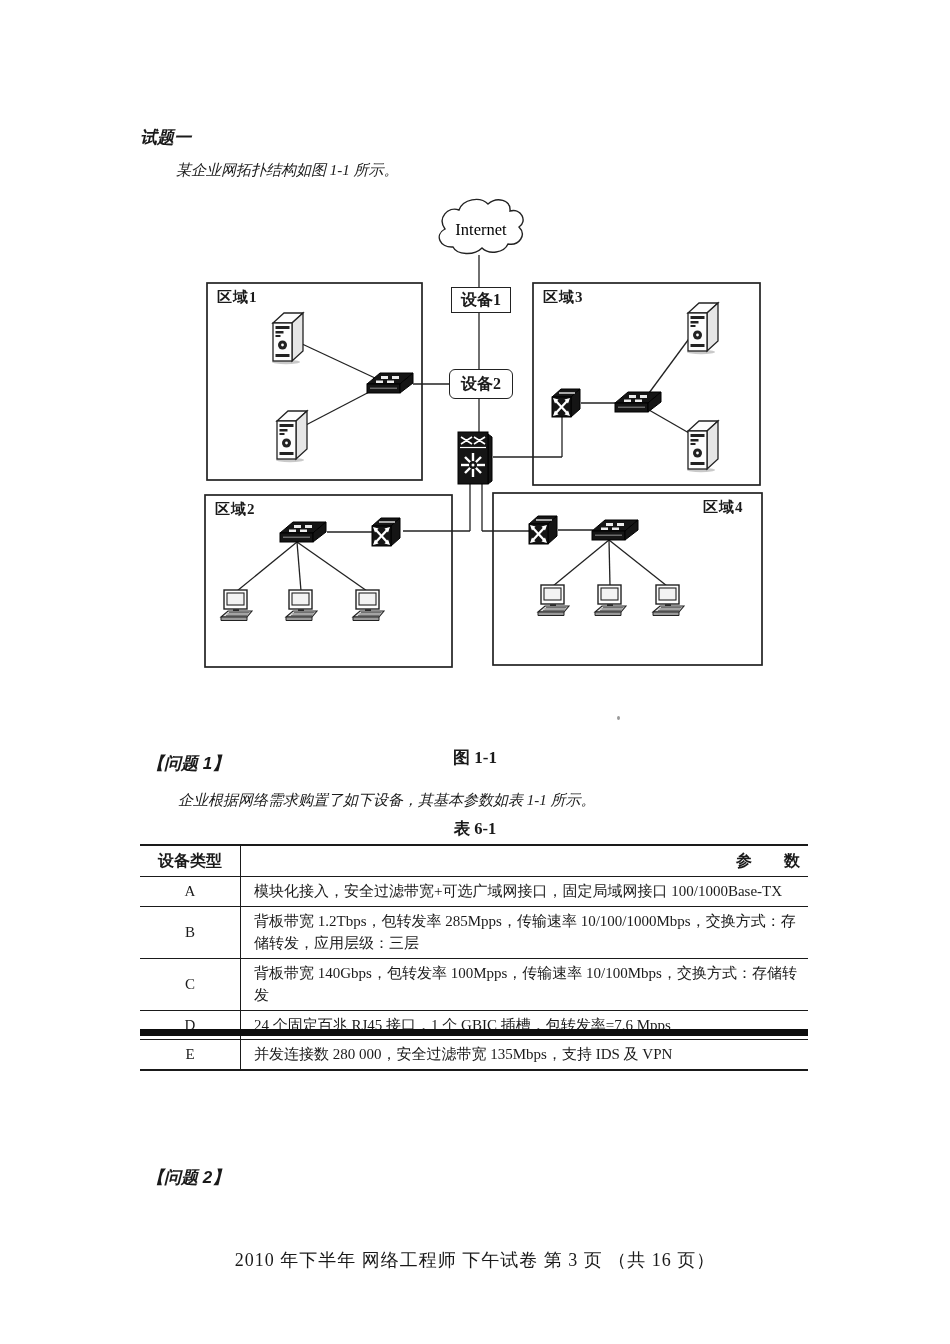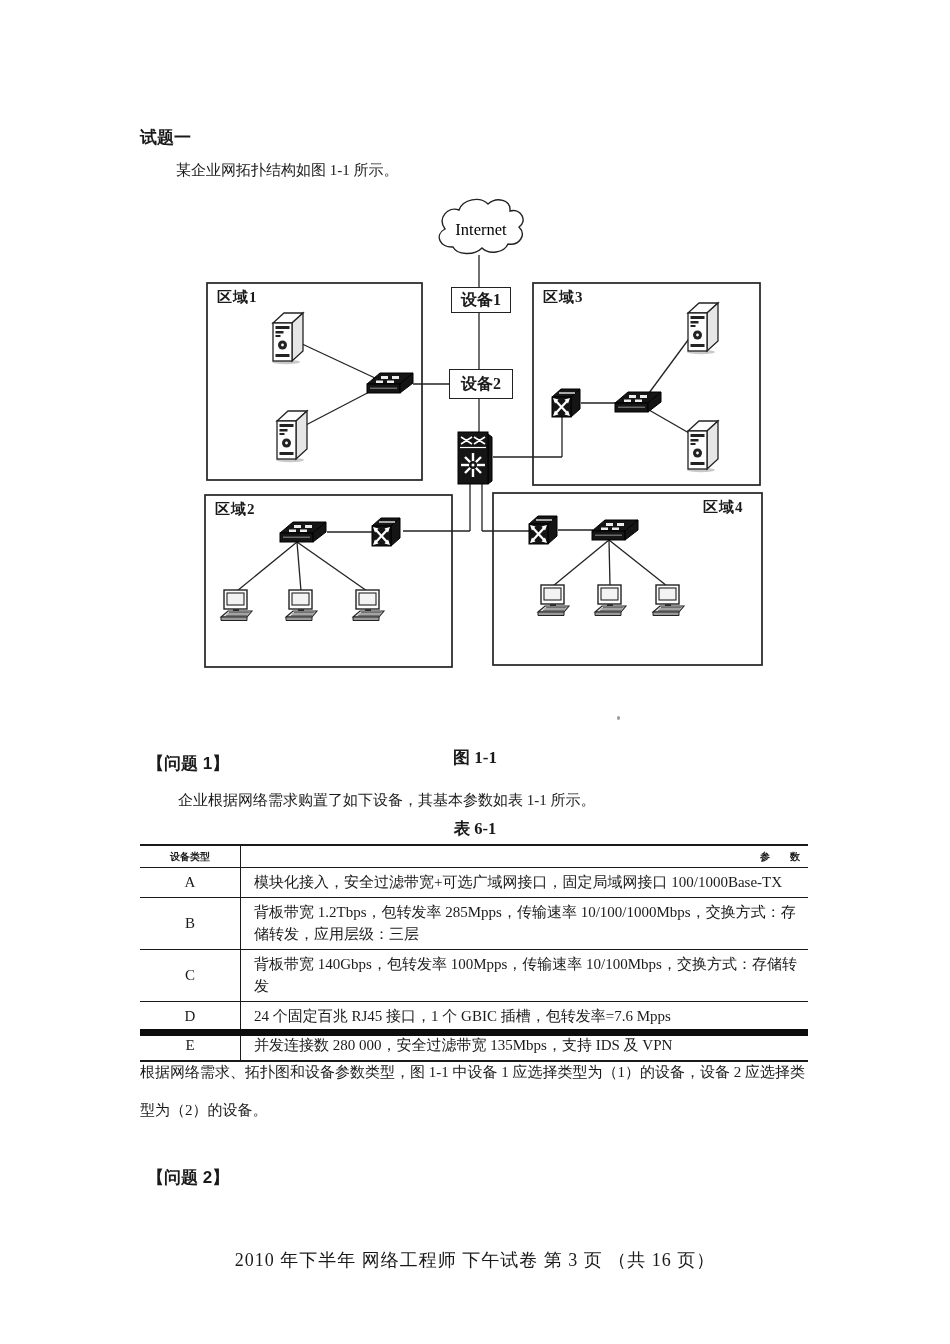--- a/index.html
+++ b/index.html
@@ -1,40 +1,40 @@
 <!DOCTYPE html>
 <html lang="zh"><head>
 <meta charset="utf-8">
 <style>
   html,body{margin:0;padding:0;background:#e9e9e9;}
   .page{
     position:relative;width:950px;height:1344px;margin:0 auto;background:#ffffff;
     font-family:"Liberation Serif","DejaVu Serif",serif;color:#1a1a1a;overflow:hidden;
   }
-  .abs{position:absolute;}
+  .abs{position:absolute;font-style:italic;}
   .heading{font-family:"Liberation Sans","DejaVu Sans",sans-serif;font-weight:bold;font-size:17px;}
   .bodytext{font-size:15px;line-height:1.55;}
   
   .figure{position:absolute;left:197px;top:195px;width:575px;height:488px;}
   .fig-svg{position:absolute;left:0;top:0;}
   .area-label{position:absolute;font-weight:bold;font-size:15px;letter-spacing:1px;}
   .dev-box{
     position:absolute;border:1.6px solid #222;background:#fff;text-align:center;
     font-size:16px;font-weight:bold;display:flex;align-items:center;justify-content:center;
   }
   .fig-caption{position:absolute;left:0;width:950px;text-align:center;font-weight:bold;font-size:17px;margin-top:44px;}
   .scan-dot{position:absolute;width:3px;height:4px;background:#9a9a9a;border-radius:50%;}
   
   .tbl-title{position:absolute;left:0;width:950px;text-align:center;font-weight:bold;font-size:16.5px;}
   table.params{
     position:absolute;left:140px;top:844px;width:668px;border-collapse:collapse;
     font-size:15px;line-height:1.5;
   }
   table.params th,table.params td{border-bottom:1.5px solid #1a1a1a;padding:3px 8px;vertical-align:middle;}
-  table.params tr.hdr th{border-top:2.5px solid #1a1a1a;border-bottom:1.6px solid #1a1a1a;font-weight:bold;font-size:10px;}
+  table.params tr.hdr th{border-top:2.5px solid #1a1a1a;border-bottom:1.6px solid #1a1a1a;font-weight:bold;font-size:16px;}
   table.params .c1{width:84px;text-align:center;border-right:1.6px solid #1a1a1a;}
   table.params .c2{padding-left:13px;}
   table.params tr.last td{border-bottom:2px solid #1a1a1a;}
   .thickbar{position:absolute;left:140px;top:1029px;width:668px;height:7px;background:#0d0d0d;}
   .footer{position:absolute;left:0;top:1248px;width:950px;text-align:center;font-size:18px;letter-spacing:1px;}
 </style>
 </head>
 <body>
 
 <div class="page">
@@ -159,21 +159,21 @@
       <use href="#ic-pc" x="341" y="390"></use>
       <use href="#ic-pc" x="398" y="390"></use>
       <use href="#ic-pc" x="456" y="390"></use>
     </svg>
 
     <div class="area-label" style="left:20px;top:93px;">区域1</div>
     <div class="area-label" style="left:346px;top:93px;">区域3</div>
     <div class="area-label" style="left:18px;top:305px;">区域2</div>
     <div class="area-label" style="left:506px;top:303px;">区域4</div>
     <div class="dev-box" style="left:254px;top:92px;width:58px;height:24px;">设备1</div>
-    <div class="dev-box" style="left:252px;top:174px;width:62px;height:28px;">设备2</div>
+    <div class="dev-box" style="left:252px;top:174px;width:62px;height:28px;border-radius:6px;">设备2</div>
   </div>
 
   <div class="fig-caption" style="top:702px;">图 1-1</div>
   <div class="scan-dot" style="left:617px;top:716px;"></div>
 
   <div class="abs heading" style="left:147px;top:752px;">【问题 1】</div>
   <div class="abs bodytext" style="left:178px;top:789px;">企业根据网络需求购置了如下设备，其基本参数如表 1-1 所示。</div>
 
   <div class="tbl-title" style="top:818px;">表 6-1</div>
 
@@ -201,19 +201,18 @@
       </tr>
       <tr class="last">
         <td class="c1">E</td>
         <td class="c2">并发连接数 280 000，安全过滤带宽 135Mbps，支持 IDS 及 VPN</td>
       </tr>
     </tbody>
   </table>
 
   <div class="thickbar"></div>
 
-  <div class="abs bodytext" style="left:140px;top:1053px;width:678px;line-height:38px;">根据网络需求、拓扑图和设备参数类型，图 1-1 中设备 1 应选择类型为（1）的设备，设备 2 应选择类型为（2）的设备。</div>
 
   <div class="abs heading" style="left:147px;top:1166px;">【问题 2】</div>
 
   <div class="footer">2010 年下半年  网络工程师 下午试卷  第 3 页  （共 16 页）</div>
 
 </div>
 
 </body></html>

